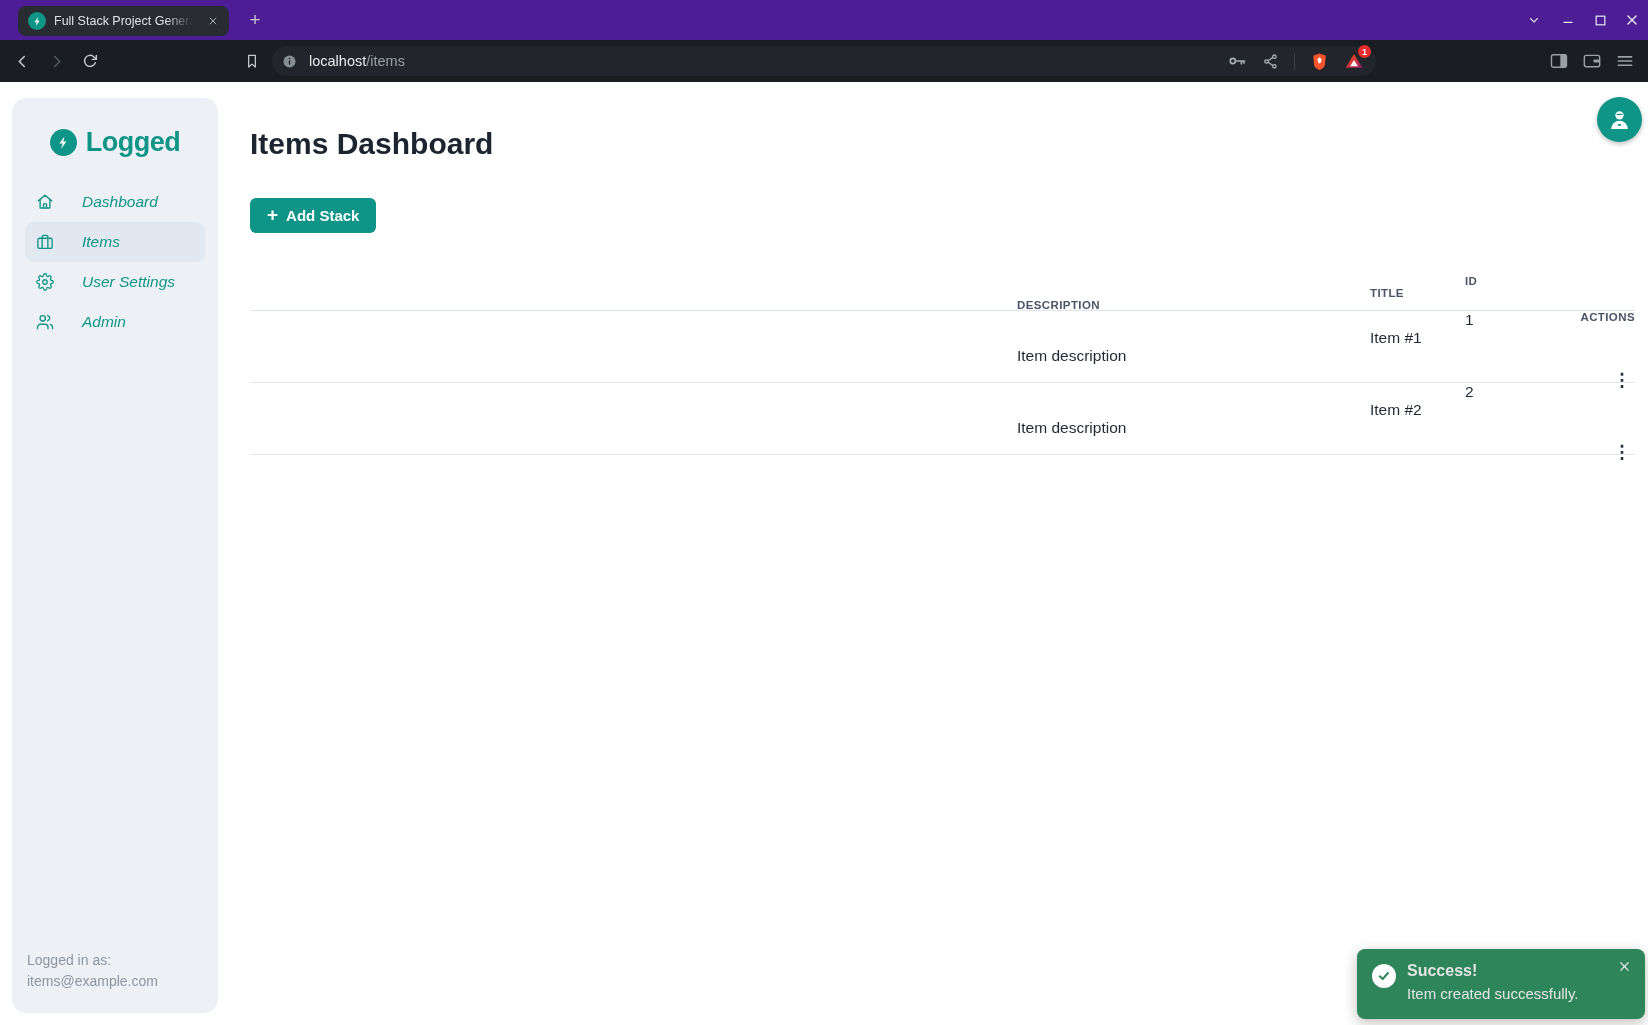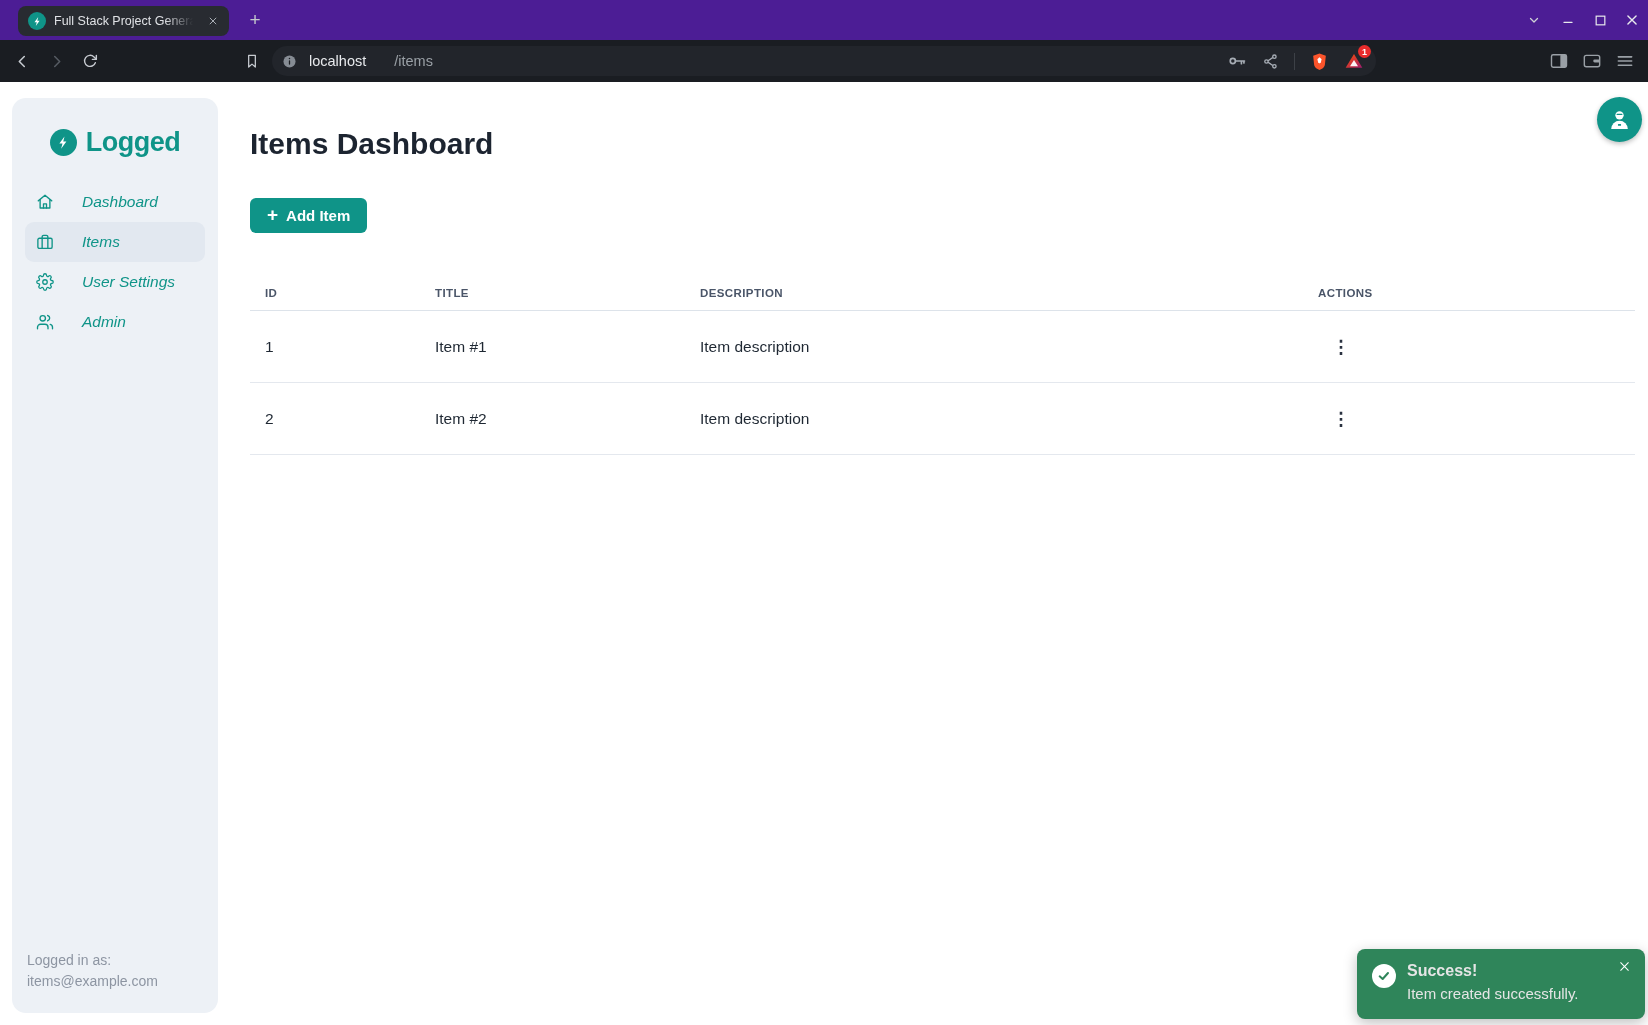--- a/index.html
+++ b/index.html
@@ -29,21 +29,21 @@
   .winctl{position:absolute;right:0;top:0;height:40px;display:flex;align-items:center;}
   .winbtn{width:32px;height:40px;display:flex;align-items:center;justify-content:center;cursor:pointer;}
 
   .navbar{position:absolute;left:0;top:40px;width:100%;height:42px;background:#1a1d22;}
   .nav-left{position:absolute;left:8px;top:0;height:42px;display:flex;align-items:center;gap:6px;}
   .nav-ic{width:28px;height:28px;display:flex;align-items:center;justify-content:center;border-radius:50%;cursor:pointer;}
   .bookmark-btn{position:absolute;left:238px;top:7px;width:28px;height:28px;}
   .urlpill{position:absolute;left:272px;top:6px;width:1104px;height:30px;background:#22252b;border-radius:15px;
            display:flex;align-items:center;padding:0 12px 0 9px;}
   .urltext{margin-left:11px;font-size:14.5px;color:#e8eaed;white-space:nowrap;}
-  .urlpath{color:#9aa0a6;padding-left:28px;}
+  .urlpath{color:#9aa0a6;}
   .pill-right{margin-left:auto;display:flex;align-items:center;gap:15px;}
   .pill-divider{width:1px;height:17px;background:#3d4147;}
   .rewards-wrap{position:relative;width:20px;height:20px;}
   .badge{position:absolute;top:-6px;right:-7px;min-width:13px;height:13px;border-radius:7px;
          background:var(--badge-red);color:#fff;font-size:9px;font-weight:700;
          display:flex;align-items:center;justify-content:center;padding:0 3px;}
   .nav-right{position:absolute;right:13px;top:0;height:42px;display:flex;align-items:center;gap:13px;}
 
   
   .page{position:absolute;left:0;top:82px;width:1648px;height:943px;background:#fff;}
@@ -64,21 +64,21 @@
   .add-btn{position:absolute;left:250px;top:116px;height:35px;background:var(--accent);border:none;
            border-radius:6px;color:#fff;font-family:inherit;font-size:15px;font-weight:700;
            display:flex;align-items:center;gap:8px;padding:0 17px;cursor:pointer;}
   .plus-glyph{font-size:19px;font-weight:700;line-height:1;position:relative;top:-1px;}
 
   .avatar-btn{position:absolute;right:6px;top:15px;width:45px;height:45px;border-radius:50%;
               background:var(--accent);display:flex;align-items:center;justify-content:center;
               box-shadow:0 2px 5px rgba(0,0,0,.25);cursor:pointer;border:none;}
 
   .table{position:absolute;left:250px;top:193px;width:1385px;}
-  .trow{display:flex;align-items:center;}
+  .trow{display:flex;align-items:flex-end;flex-direction:column;}
   .thead{height:36px;border-bottom:1px solid #dde3ea;}
   .tbodyrow{height:72px;border-bottom:1px solid #e4e8ee;}
   .c1{width:185px;padding-left:15px;}
   .c2{width:265px;}
   .c3{width:618px;}
   .c4{flex:1;}
   .th{font-size:11.5px;font-weight:700;letter-spacing:.4px;color:#4a5568;}
   .td{font-size:15.5px;color:#1f2833;}
   .kebab-btn{margin-left:10px;width:26px;height:30px;background:none;border:none;cursor:pointer;
              font-size:18px;font-weight:700;color:#2a3240;line-height:1;display:flex;align-items:center;justify-content:center;}
@@ -277,21 +277,21 @@
     <div class="side-footer">
       <div>Logged in as:</div>
       <div>items@example.com</div>
     </div>
   </aside>
 
   <h1 class="main-title">Items Dashboard</h1>
 
   <button class="add-btn">
     <span class="plus-glyph">+</span>
-    <span>Add Item</span>
+    <span>Add Stack</span>
   </button>
 
   <button class="avatar-btn">
     <svg width="27" height="27" viewBox="0 0 24 24">
       <circle cx="12" cy="8.3" r="3.7" fill="#fff"></circle>
       <path d="M4.6 20.5a7.4 7.4 0 0 1 14.8 0z" fill="#fff"></path>
       <path d="M9.9 7.4h4.2" stroke="var(--accent)" stroke-width="1.2" stroke-linecap="round" fill="none"></path>
       <rect x="10.6" y="16" width="2.8" height="1.6" rx=".5" fill="var(--accent)"></rect>
     </svg>
   </button>

